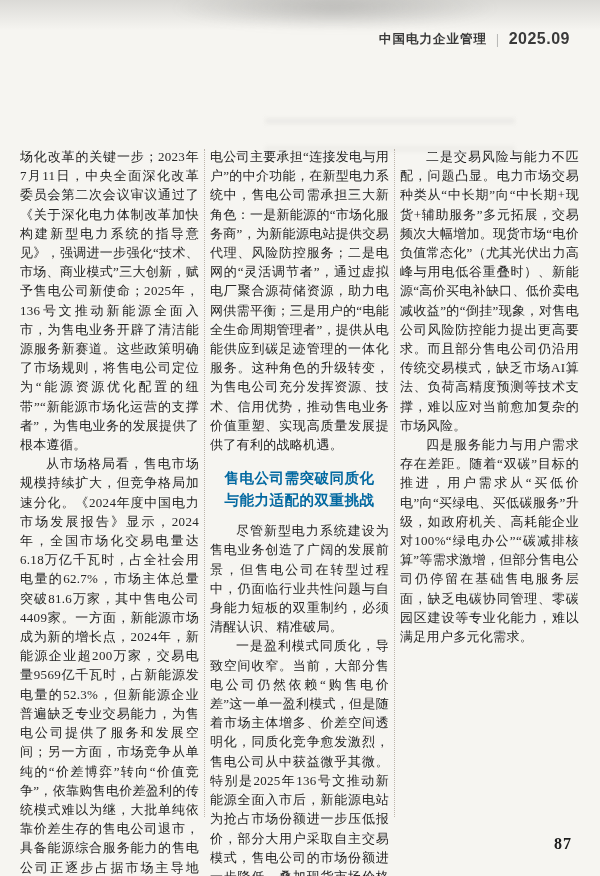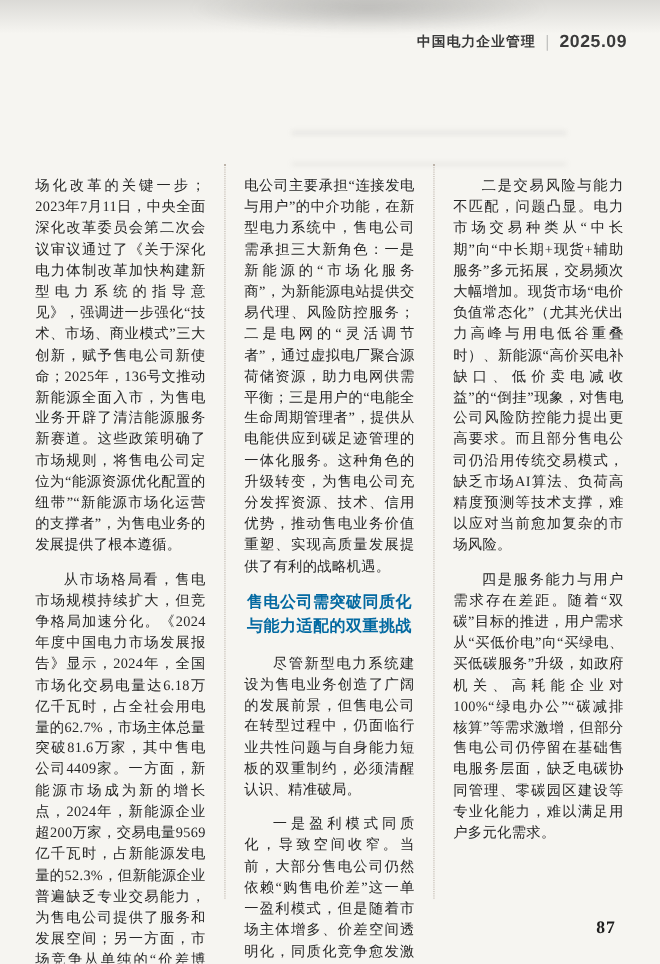--- a/index.html
+++ b/index.html
@@ -36,21 +36,21 @@
       linear-gradient(180deg, rgba(150,150,150,0.10) 0 6px, transparent 6px 28px, rgba(150,150,150,0.08) 28px 34px, transparent 34px);
     filter: blur(2px);
     pointer-events: none;
   }
   
   .page-header {
     position: absolute;
     top: 30px;
     right: 30px;
     display: flex;
-    align-items: flex-start;
+    align-items: center;
     gap: 9px;
     font-size: 12.5px;
     letter-spacing: 1px;
     color: #3a3a3a;
     font-weight: bold;
   }
   .header-sep {
     color: #9a9a9a;
     font-weight: normal;
     font-size: 13px;
@@ -73,21 +73,21 @@
     display: flex;
   }
   .col {
     width: 179px;
     font-size: 13px;
     line-height: 19.2px;
     text-align: justify;
     text-justify: inter-ideograph;
     letter-spacing: 0.3px;
   }
-  .col p { margin: 12px; }
+  .col p { margin: 0; }
   .col p.indent { text-indent: 2em; }
   .divider {
     width: 0;
     border-left: 1.5px dotted #bcb3a9;
     margin: 2px 5px 0 5px;
     height: 668px;
   }
   .section-heading {
     font-family: "Liberation Sans", sans-serif;
     font-weight: bold;
@@ -95,21 +95,21 @@
     line-height: 22px;
     text-align: center;
     letter-spacing: 0.5px;
     color: #0369a1;
     margin: 13px 0 10px 0;
   }
   
   .page-number {
     position: absolute;
     top: 835px;
-    right: 40px;
+    right: 28px;
     font-size: 16px;
     font-weight: bold;
     font-family: "Liberation Serif", serif;
     color: #1d1d1d;
     letter-spacing: 1px;
   }
 </style>
 </head>
 <body>
 

